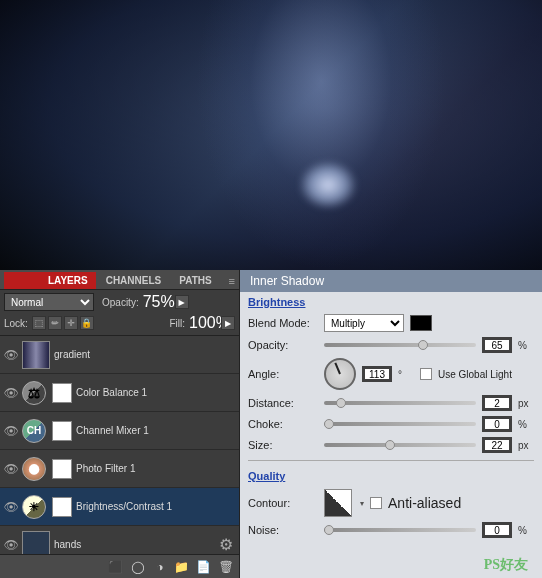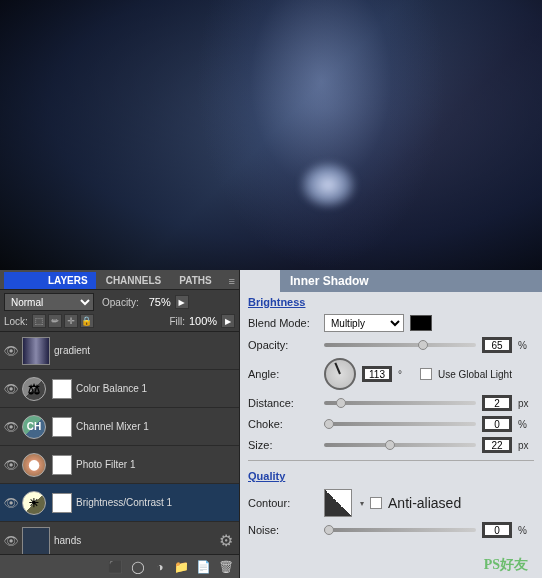--- a/index.html
+++ b/index.html
@@ -73,21 +73,21 @@
     .layers-tab {
       padding: 3px 8px;
       font-size: 10px;
       font-weight: bold;
       color: #ccc;
       background: #4a4a4a;
       cursor: pointer;
       border-bottom: none;
     }
     .layers-tab.active {
-      background: #1d4ed8;
+      background: #b91c1c;
       color: #fff;
       padding-left: 44px;
     }
     .layers-tab-menu {
       margin-left: auto;
       color: #aaa;
       cursor: pointer;
     }
 
     .layers-controls {
@@ -112,21 +112,21 @@
       font-size: 10px;
       padding: 0 2px;
     }
     .opacity-label {
       color: #ccc;
       font-size: 10px;
       margin-left: 4px;
     }
     .opacity-value {
       color: #fff;
-      font-size: 11px;
+      font-size: 16px;
       width: 28px;
       text-align: right;
     }
     .arrow-btn {
       width: 14px;
       height: 14px;
       background: #555;
       border: 1px solid #333;
       color: #fff;
       font-size: 8px;
@@ -241,23 +241,22 @@
       flex: 1;
       background: #dde0e5;
       padding: 0;
       display: flex;
       flex-direction: column;
     }
     .is-header {
       background: #7a8aa0;
       color: #fff;
       font-size: 12px;
-      font-weight: bold;
+      font-weight: normal;
       padding: 4px 10px;
-      margin-left: 40px;
     }
     .is-section-label {
       color: #2244aa;
       font-size: 11px;
       font-weight: bold;
       padding: 4px 8px 2px;
       text-decoration: underline;
     }
     .is-body {
       padding: 4px 8px;

